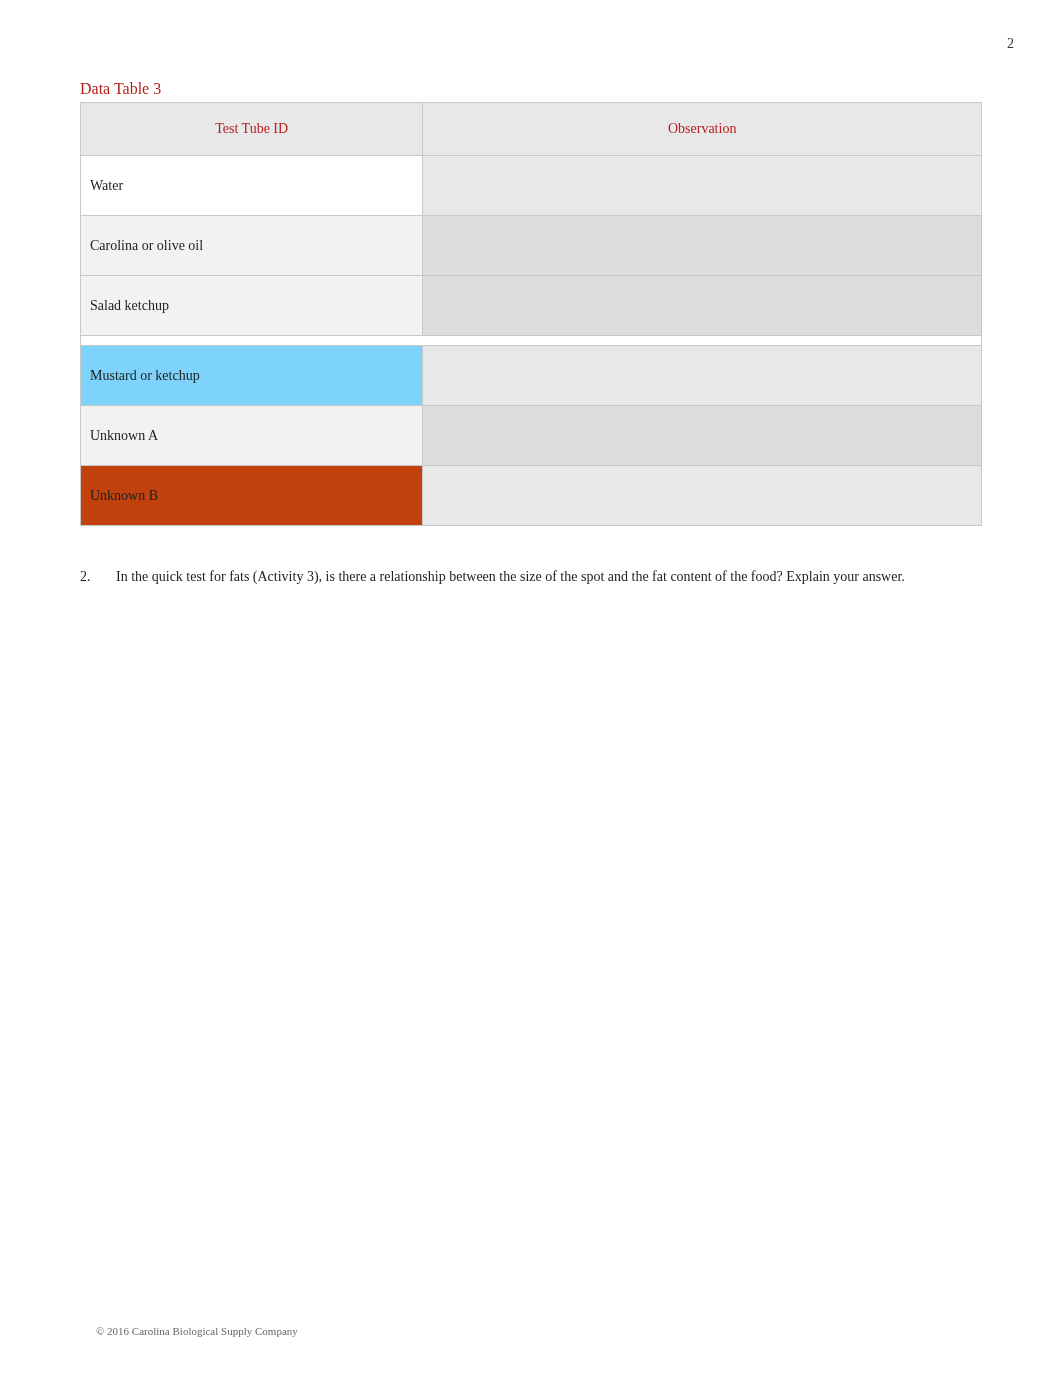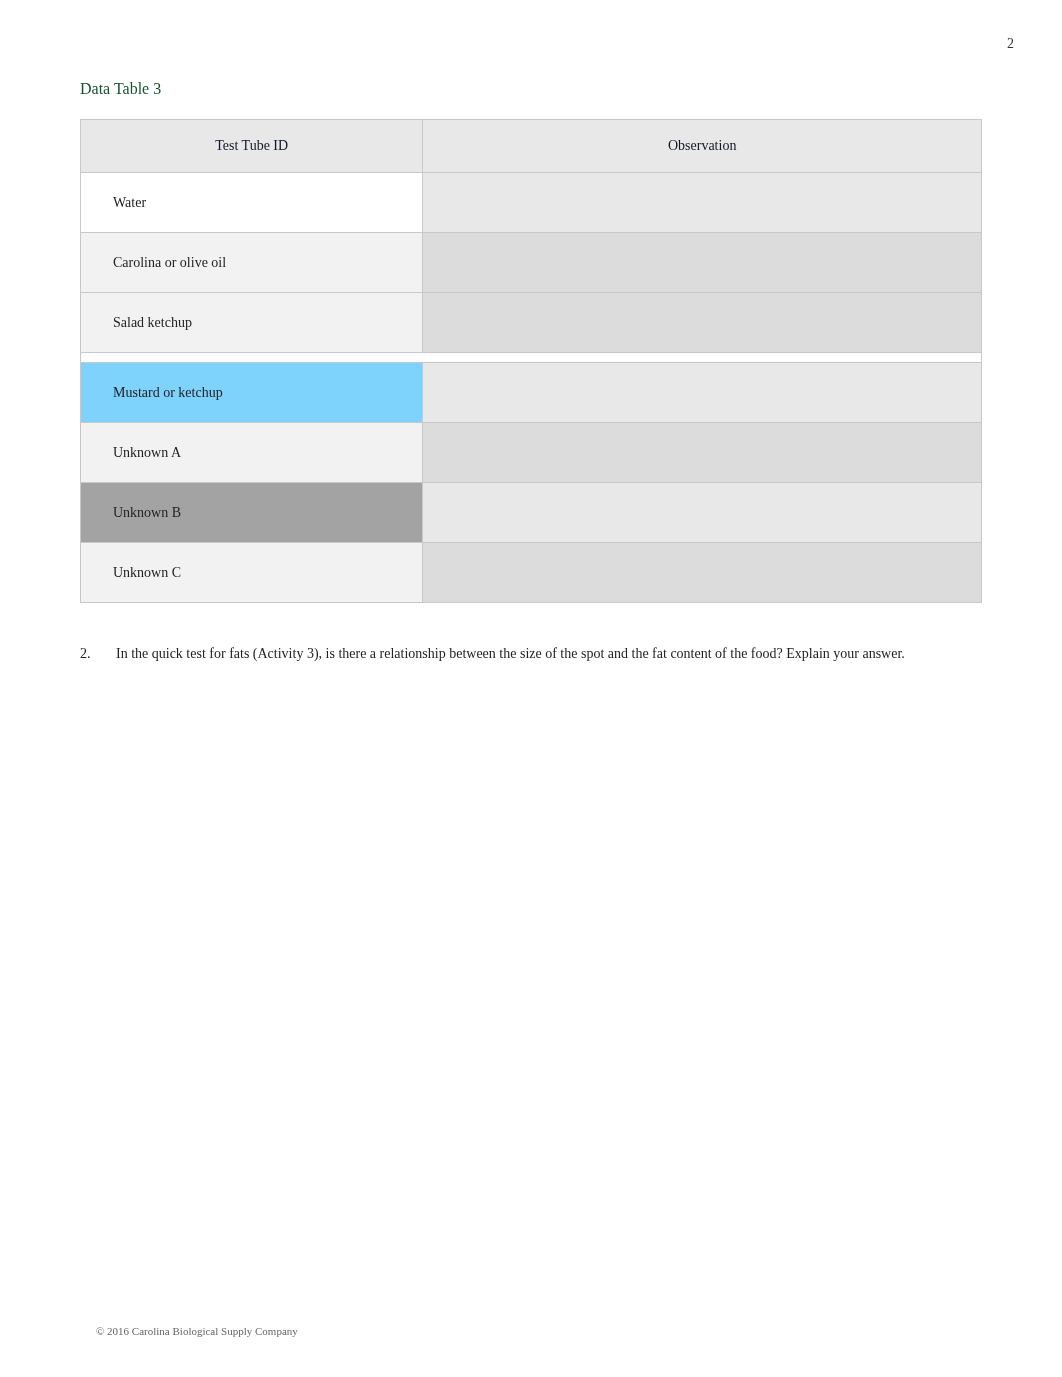--- a/index.html
+++ b/index.html
@@ -26,42 +26,42 @@
       color: #333;
     }
 
     .page-content {
       padding: 80px 80px 60px 80px;
     }
 
     .table-title {
       font-size: 16px;
       font-weight: normal;
-      margin-bottom: 21px;
-      color: #14532d;
+      margin-bottom: 4px;
+      color: #b91c1c;
     }
 
     .data-table {
       width: 100%;
       border-collapse: collapse;
       margin-bottom: 40px;
       border: 1px solid #c8c8c8;
     }
 
     .data-table thead tr {
       background-color: #e8e8e8;
     }
 
     .data-table thead th {
       padding: 18px 22px;
       text-align: center;
       font-weight: normal;
       font-size: 14px;
       border: 1px solid #c8c8c8;
-      color: #0f172a;
+      color: #b91c1c;
     }
 
     .data-table thead th.col-id {
       width: 38%;
       text-align: center;
     }
 
     .data-table thead th.col-obs {
       width: 62%;
       text-align: center;
@@ -69,21 +69,21 @@
 
     .data-table tbody tr {
       background-color: #ffffff;
     }
 
     .data-table tbody tr:nth-child(odd) {
       background-color: #f5f5f5;
     }
 
     .data-table tbody td {
-      padding: 20px 32px;
+      padding: 20px 9px;
       border: 1px solid #c8c8c8;
       font-size: 14px;
       vertical-align: middle;
       height: 60px;
     }
 
     .data-table tbody td.cell-id {
       color: #222;
     }
 
@@ -141,21 +141,21 @@
       background-color: #ffffff;
       height: 8px;
     }
     .data-table tbody tr.row-mustard {
       background-color: #7dd3fc;
     }
     .data-table tbody tr.row-unknowna {
       background-color: #f2f2f2;
     }
     .data-table tbody tr.row-unknownb {
-      background-color: #a3a3a3;
+      background-color: #c2410c;
     }
     .data-table tbody tr.row-unknownc {
       background-color: #f2f2f2;
     }
 
     .data-table tbody tr.row-water td.cell-obs { background-color: #e8e8e8; }
     .data-table tbody tr.row-oil td.cell-obs { background-color: #dcdcdc; }
     .data-table tbody tr.row-vinegar td.cell-obs { background-color: #e8e8e8; }
     .data-table tbody tr.row-salad td.cell-obs { background-color: #dcdcdc; }
     .data-table tbody tr.row-mustard td.cell-obs { background-color: #e8e8e8; }
@@ -199,24 +199,20 @@
         <td class="cell-obs"></td>
       </tr>
       <tr class="row-unknowna">
         <td class="cell-id">Unknown A</td>
         <td class="cell-obs"></td>
       </tr>
       <tr class="row-unknownb">
         <td class="cell-id">Unknown B</td>
         <td class="cell-obs"></td>
       </tr>
-      <tr class="row-unknownc">
-        <td class="cell-id">Unknown C</td>
-        <td class="cell-obs"></td>
-      </tr>
     </tbody>
   </table>
 
   <div class="question-section">
     <div class="question-item">
       <span class="question-number">2.</span>
       <span class="question-text">In the quick test for fats (Activity 3), is there a relationship between the size of the spot and the fat content of the food? Explain your answer.</span>
     </div>
   </div>
 </div>

